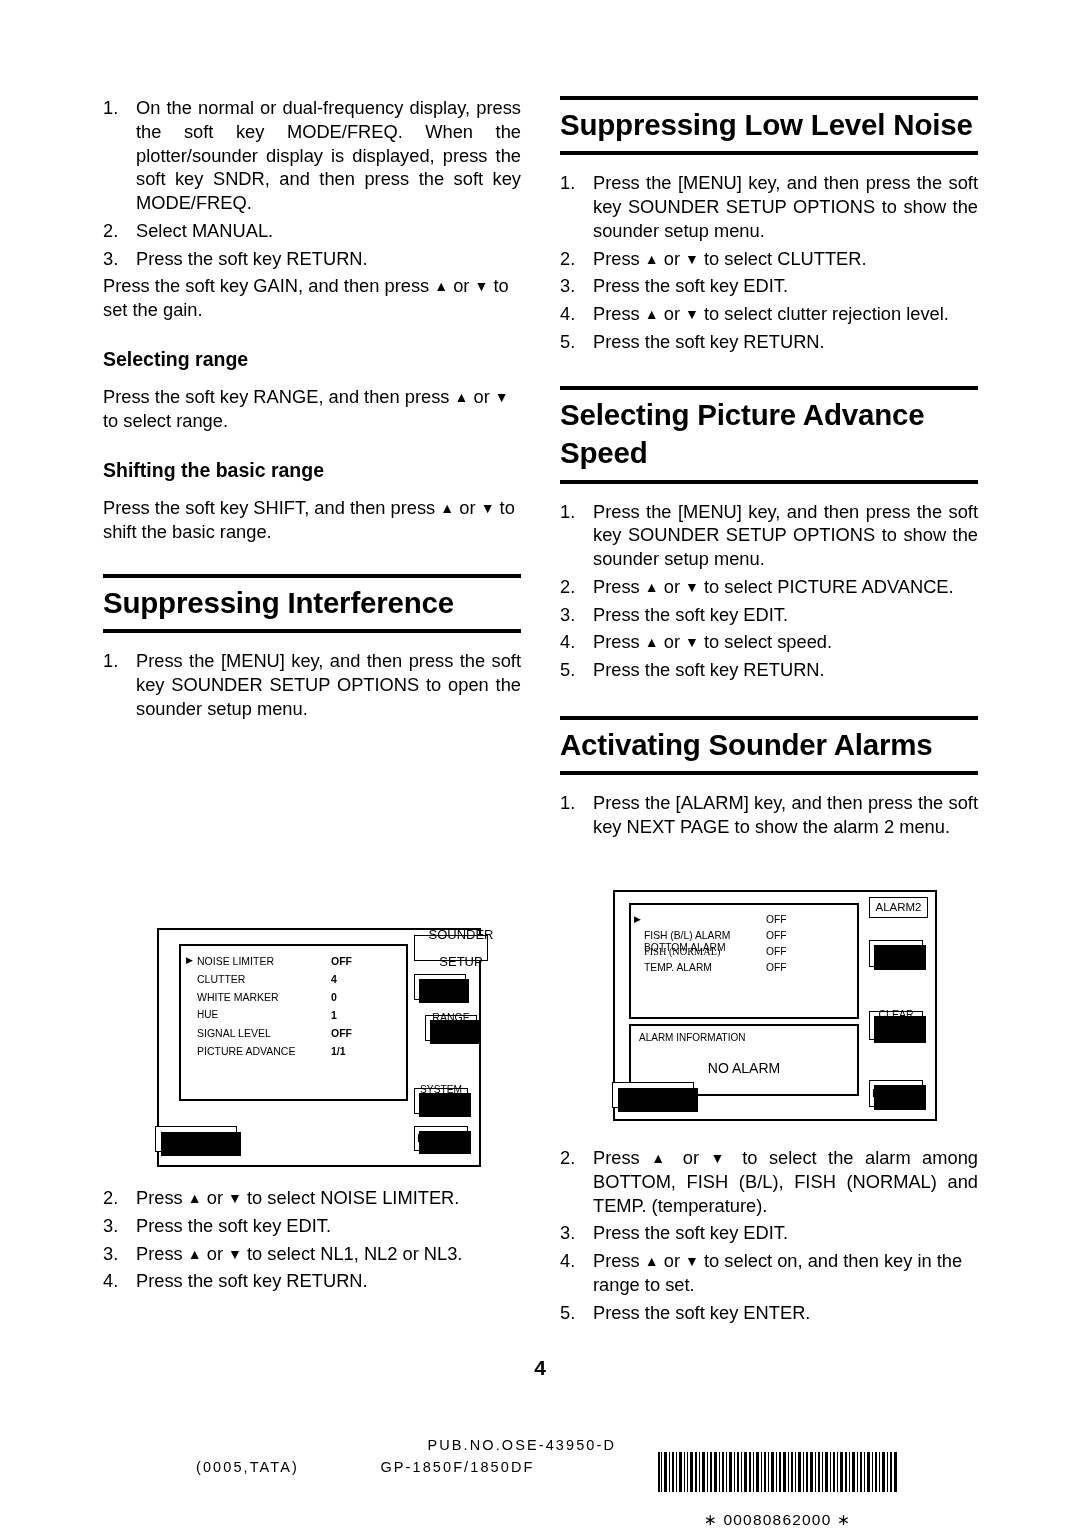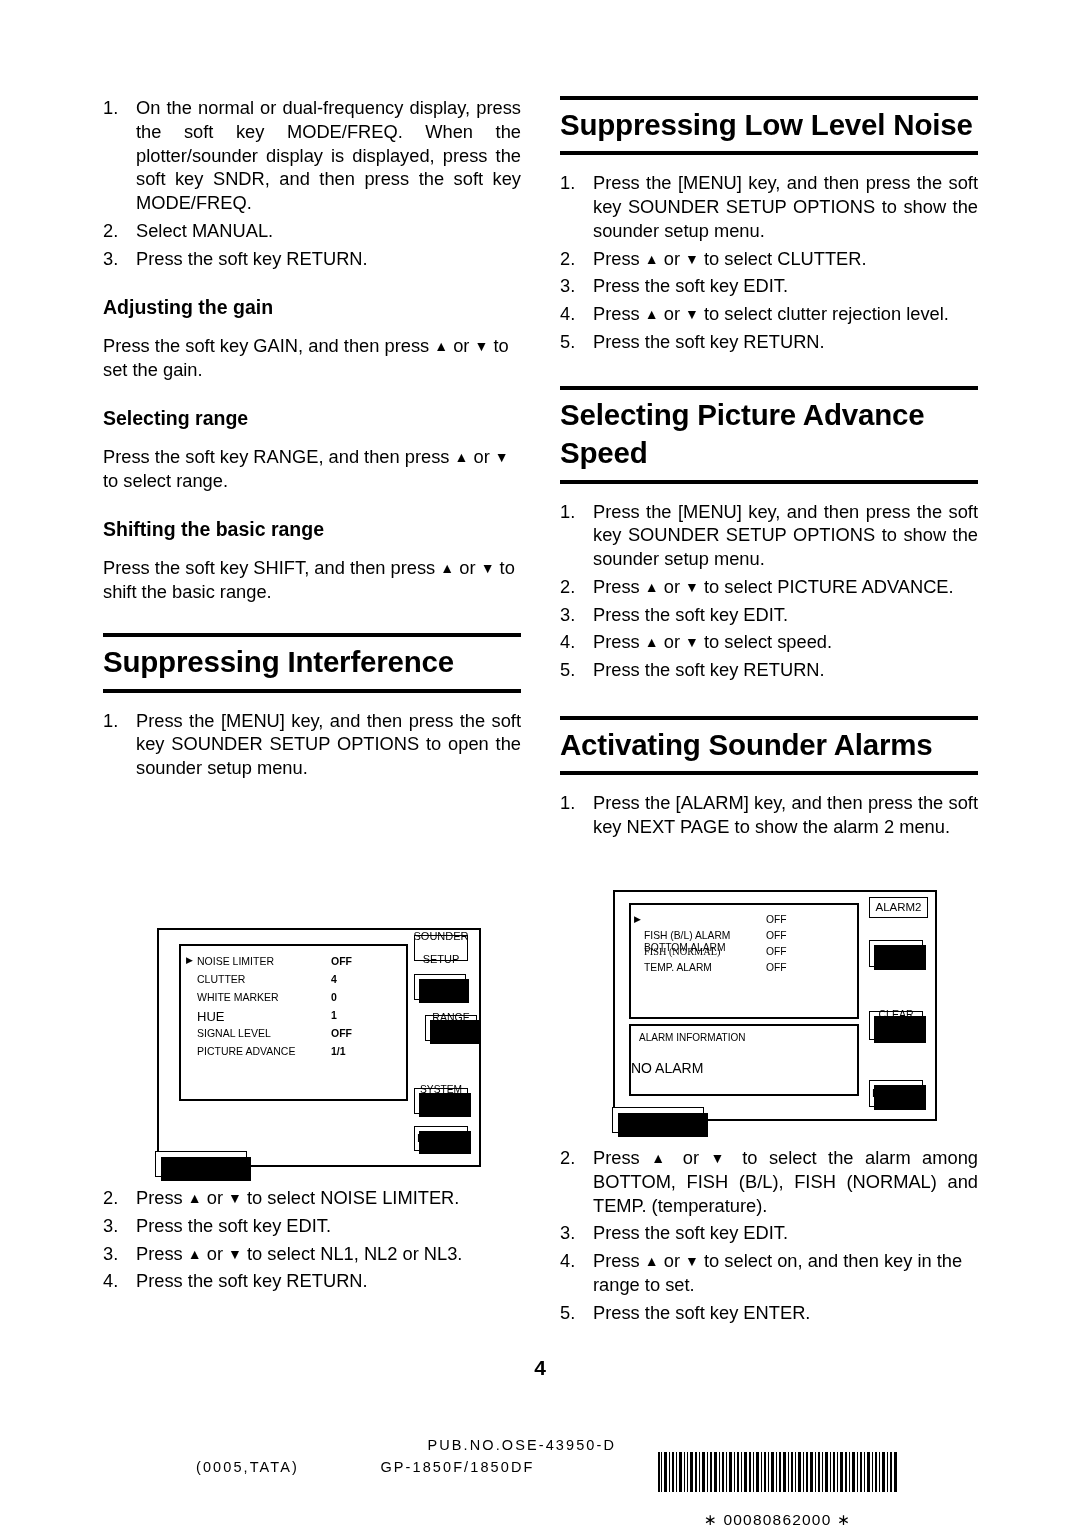--- a/index.html
+++ b/index.html
@@ -59,29 +59,29 @@
   }
   .sk.sh::after{
     content:"";position:absolute;left:4px;top:4px;right:-4px;bottom:-4px;
     background:#000;z-index:-1;
   }
   .sk span{display:block;}
 
   .statuslbl{
     position:absolute;border:1.6px solid #000;background:#fff;
     display:flex;align-items:center;justify-content:flex-start;
-    padding-left:21px;z-index:3;font-size:13px;margin-top:25px;
+    padding-left:11px;z-index:3;font-size:13px;
   }
   .statuslbl::after{
     content:"";position:absolute;left:5px;top:5px;right:-5px;bottom:-5px;
     background:#000;z-index:-1;
   }
 
   .alarminfo-title{position:absolute;font-size:10px;left:8px;top:6px;}
-  .alarminfo-body{position:absolute;font-size:14px;left:0;right:0;top:34px;}
+  .alarminfo-body{position:absolute;font-size:14px;left:0;right:0;top:34px;text-align:center;}
 
   
   .pagenum{
     position:absolute;left:0;right:0;top:1356px;text-align:center;
     font-size:21px;font-weight:bold;
   }
   .pub{
     position:absolute;left:196px;top:1434px;width:420px;
     font-size:14.5px;letter-spacing:2.1px;line-height:1.55;text-align:right;
     font-family:"Liberation Sans","DejaVu Sans",sans-serif;
@@ -109,21 +109,20 @@
       <li>
         <span class="num">2.</span>
         <span class="txt">Select MANUAL.</span>
       </li>
       <li>
         <span class="num">3.</span>
         <span class="txt">Press the soft key RETURN.</span>
       </li>
     </ol>
 
-    <div class="h2">Adjusting the gain</div>
     <div class="p"><span>Press the soft key GAIN, and then press </span><span class="tri">▲</span><span> or </span><span class="tri">▼</span><span> to set the gain.</span></div>
 
     <div class="h2">Selecting range</div>
     <div class="p"><span>Press the soft key RANGE, and then press </span><span class="tri">▲</span><span> or </span><span class="tri">▼</span><span> to select range.</span></div>
 
     <div class="h2">Shifting the basic range</div>
     <div class="p"><span>Press the soft key SHIFT, and then press </span><span class="tri">▲</span><span> or </span><span class="tri">▼</span><span> to shift the basic range.</span></div>
 
     <div class="h1" style="margin-top:30px;">Suppressing Interference</div>
 
@@ -142,31 +141,31 @@
 
       <span class="menu-label" style="left:16px;top:9px;font-size:10.5px;">NOISE LIMITER</span>
       <span class="menu-val b" style="left:150px;top:9px;font-size:10.5px;font-weight:bold;">OFF</span>
 
       <span class="menu-label" style="left:16px;top:27px;font-size:10.5px;">CLUTTER</span>
       <span class="menu-val b" style="left:150px;top:27px;font-size:10.5px;font-weight:bold;">4</span>
 
       <span class="menu-label" style="left:16px;top:45px;font-size:10.5px;">WHITE MARKER</span>
       <span class="menu-val b" style="left:150px;top:45px;font-size:10.5px;font-weight:bold;">0</span>
 
-      <span class="menu-label" style="left:16px;top:63px;font-size:13px;">HUE</span>
+      <span class="menu-label" style="left:16px;top:63px;font-size:10px;">HUE</span>
       <span class="menu-val b" style="left:150px;top:63px;font-size:10.5px;font-weight:bold;">1</span>
 
       <span class="menu-label" style="left:16px;top:81px;font-size:10.5px;">SIGNAL LEVEL</span>
       <span class="menu-val b" style="left:150px;top:81px;font-size:10.5px;font-weight:bold;">OFF</span>
 
       <span class="menu-label" style="left:16px;top:99px;font-size:10.5px;">PICTURE ADVANCE</span>
       <span class="menu-val b" style="left:150px;top:99px;font-size:10.5px;font-weight:bold;">1/1</span>
     </div>
 
-    <div class="sk" style="left:255px;top:5px;width:52px;height:24px;font-size:11px;">
+    <div class="sk" style="left:255px;top:5px;width:52px;height:24px;font-size:13px;padding-left:20px;">
       <span><span>SOUNDER</span><br>
             <span>SETUP</span></span>
     </div>
 
     <div class="sk sh" style="left:255px;top:44px;width:50px;height:24px;font-size:13.5px;">
       <span>
           <span>EDIT</span>
         </span>
     </div>
 

